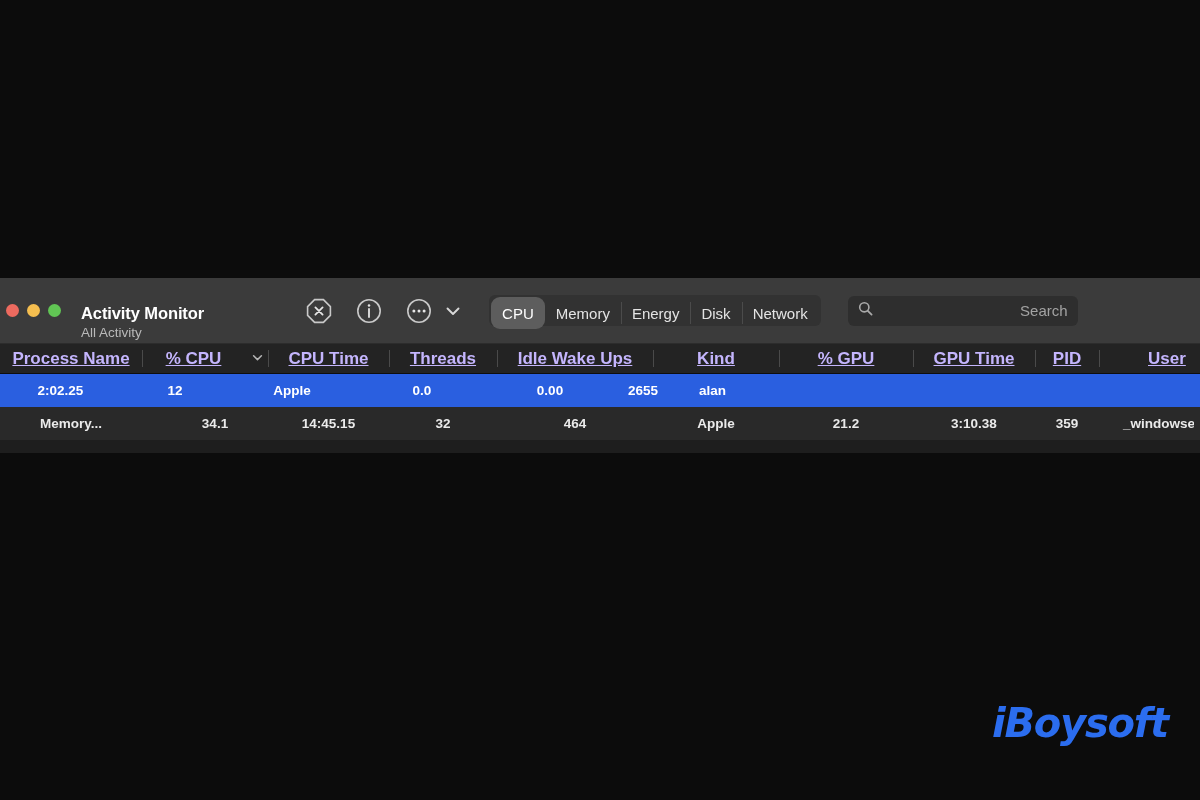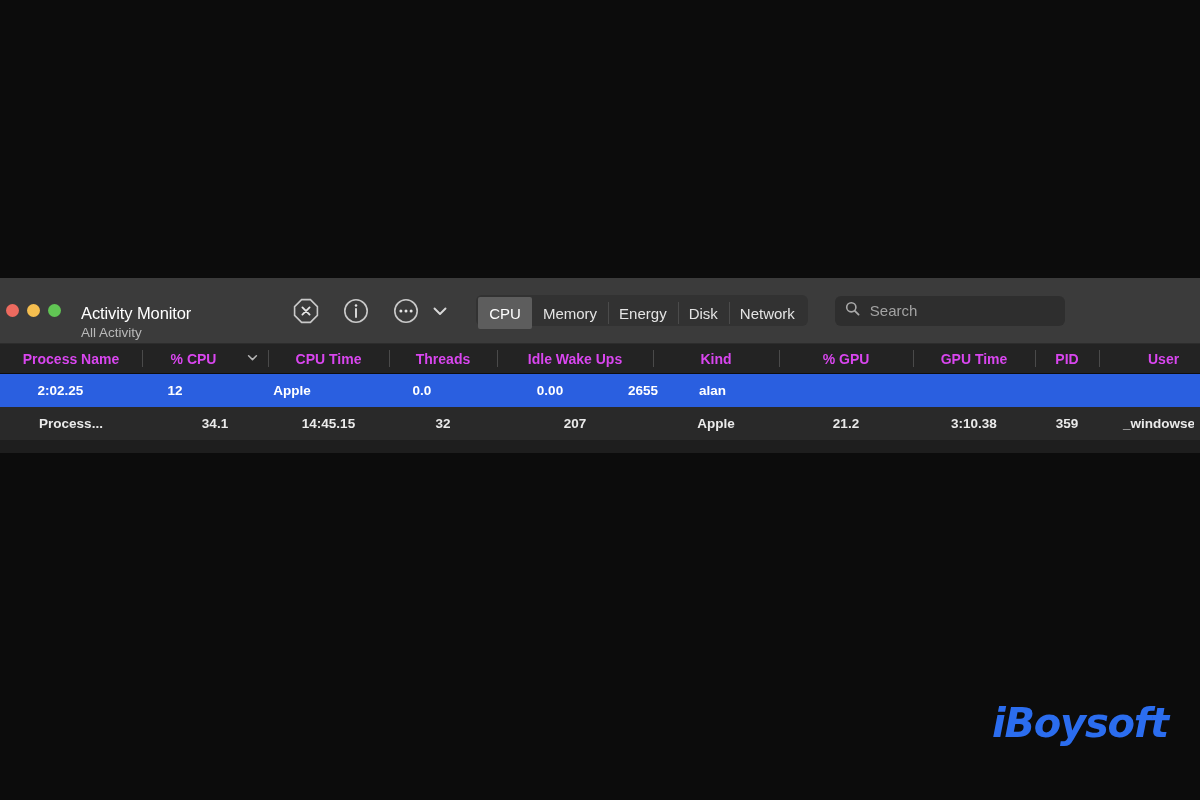--- a/index.html
+++ b/index.html
@@ -28,76 +28,77 @@
     display:flex; align-items:center;
   }
 
   .traffic { display:flex; align-items:center; gap:8px; padding-left:6px; }
   .light { width:13px; height:13px; border-radius:50%; display:block; }
   .light.red    { background:#ed6a5f; }
   .light.yellow { background:#f5be4f; }
   .light.green  { background:#61c554; }
 
   .titleblock { margin-left:20px; line-height:1.15; }
-  .app-title { font-size:16.5px; font-weight:normal; color:#ffffff; letter-spacing:-0.1px;margin-top:23px; }
+  .app-title { font-size:16.5px; font-weight:bold; color:#ffffff; letter-spacing:-0.1px;margin-top:23px; }
   .app-sub   { font-size:13.5px; color:#b9b9b9; margin-top:2px; }
 
   .tool-icons { display:flex; align-items:center; gap:24px; margin-left:102px; }
   .tool-icon { width:26px; height:26px; display:block; }
   .chev-btn { margin-left:-12px; width:18px; height:18px; display:block; }
 
   
   .segmented {
     display:flex; align-items:stretch;
     margin-left:27px;
     background:#323232;
     border-radius:6px;
     height:31px;
     padding:2px;
   }
   .seg {
     display:flex; align-items:center; justify-content:center;
     padding:16px 11px;
     font-size:15px; color:#e4e4e4;
-    border-radius:2px;
+    border-radius:9px;
     position:relative;
     white-space:nowrap;
   }
   .seg + .seg::before {
     content:""; position:absolute; left:0; top:5px; bottom:5px;
     width:1px; background:#4b4b4b;
   }
   .seg.active { background:#5d5d5d; color:#fff; }
   .seg.active::before, .seg.active + .seg::before { background:transparent; }
 
   
   .search {
     margin-left:27px;
     width:230px; height:30px;
     background:#2e2e2e;
     border-radius:6px;
     display:flex; align-items:center; gap:10px;
     padding:0 10px;
+    justify-content:space-between;
   }
   .search-ph { font-size:15px; color:#a3a3a3; }
 
   
   .colheader {
     display:flex;
     height:30px;
     background:#232323;
     border-bottom:1px solid #0e0e0e;
     align-items:center;
   }
   .ch {
     position:relative;
     display:flex; align-items:center; justify-content:center;
     height:100%;
-    font-size:14px; font-weight:bold; color:#d946ef;
-    white-space:nowrap; overflow:hidden;
+    font-size:17px; font-weight:bold; color:#c4b5fd;
+    white-space:nowrap; overflow:hidden;text-decoration:underline;
   }
   .ch + .ch::before {
     content:""; position:absolute; left:0; top:6px; bottom:6px;
     width:1px; background:#4a4a4a;
   }
   .ch .sortchev { margin-left:30px; display:block; }
 
   
   .row { display:flex; height:33px; align-items:center; font-size:13.5px; }
   .row.selected { background:#2a5fe0; color:#ffffff; }
@@ -226,25 +227,25 @@
       <div class="cell c-time">2:02.25</div>
       <div class="cell c-thr">12</div>
       <div class="cell c-kind">Apple</div>
       <div class="cell c-gpu">0.0</div>
       <div class="cell c-gput">0.00</div>
       <div class="cell c-pid">2655</div>
       <div class="cell c-user">alan</div>
     </div>
 
     <div class="row alt">
-      <div class="cell c-name">Process...</div>
+      <div class="cell c-name">Memory...</div>
       <div class="cell c-cpu">34.1</div>
       <div class="cell c-time">14:45.15</div>
       <div class="cell c-thr">32</div>
-      <div class="cell c-idle">207</div>
+      <div class="cell c-idle">464</div>
       <div class="cell c-kind">Apple</div>
       <div class="cell c-gpu">21.2</div>
       <div class="cell c-gput">3:10.38</div>
       <div class="cell c-pid">359</div>
       <div class="cell c-user">_windowse</div>
     </div>
 
   </div>
 
   <div class="watermark">iBoysoft</div>

